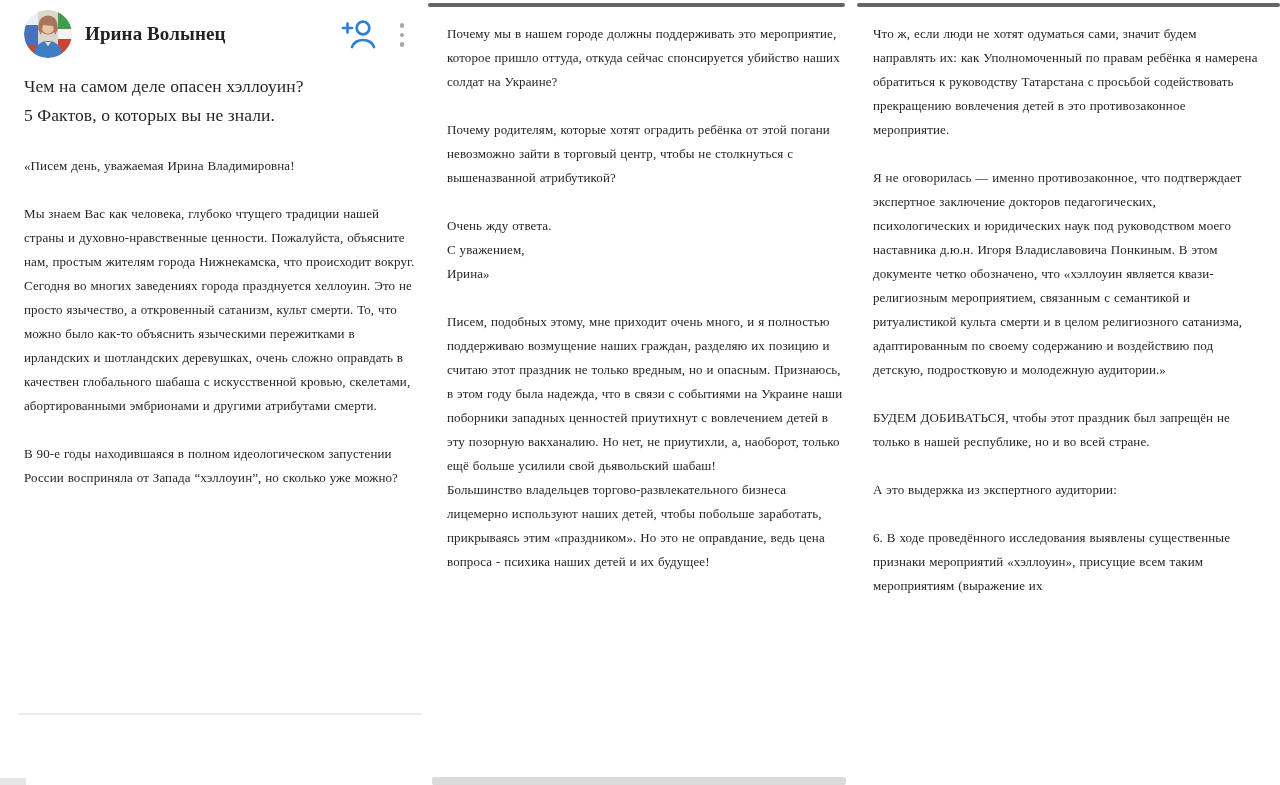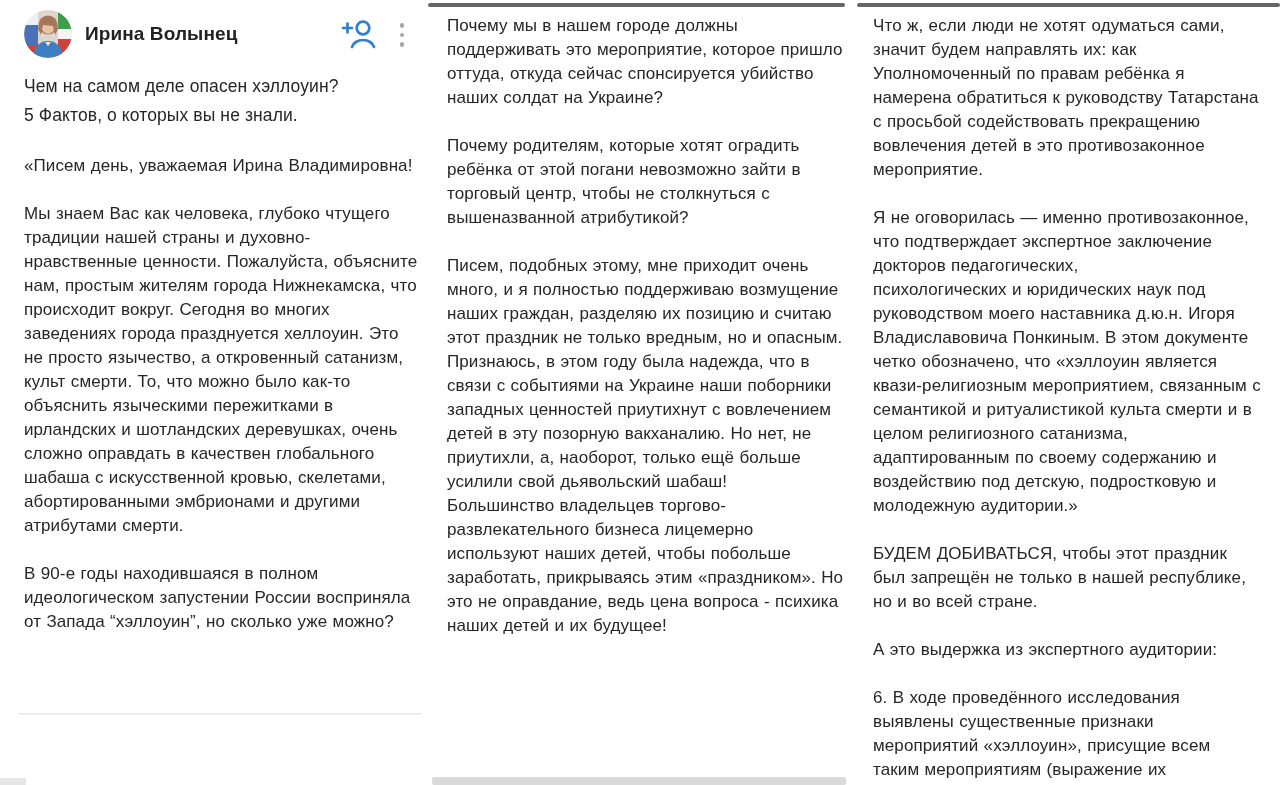--- a/index.html
+++ b/index.html
@@ -3,21 +3,21 @@
 <meta charset="utf-8">
 <style>
   * { margin: 0; padding: 0; box-sizing: border-box; }
   html, body { background: #ffffff; }
   #page {
     position: relative;
     width: 1280px;
     height: 785px;
     background: #ffffff;
     overflow: hidden;
-    font-family: Liberation Sans, sans-serif;
+    font-family: Liberation Serif, serif;
     color: #262626;
   }
   .col { position: absolute; top: 0; }
   #col1 { left: 24px;  width: 398px; }
   #col2 { left: 447px; width: 400px; top: 10px; }
   #col3 { left: 873px; width: 388px; top: 10px; }
 
   
   .post-header {
     position: relative;
@@ -53,23 +53,23 @@
   
   .post-title {
     margin-top: 14px;
     margin-bottom: 24px;
     font-size: 17.5px;
     line-height: 29px;
     white-space: pre-line;
     letter-spacing: 0.1px;
   }
   .para {
-    font-size: 17px;
+    font-size: 13px;
     line-height: 24px;
-    margin: 4px 0 24px 0;
+    margin: 12px 0 24px 0;
     white-space: pre-line;
     letter-spacing: 0.1px;
     word-spacing: 0.5px;
   }
 
   
   .divider {
     position: absolute;
     left: 18px; top: 713px;
     width: 404px; height: 2px;
@@ -145,20 +145,23 @@
         <p class="para">«Писем день, уважаемая Ирина Владимировна!</p>
         <p class="para">Мы знаем Вас как человека, глубоко чтущего традиции нашей страны и духовно-нравственные ценности. Пожалуйста, объясните нам, простым жителям города Нижнекамска, что происходит вокруг. Сегодня во многих заведениях города празднуется хеллоуин. Это не просто язычество, а откровенный сатанизм, культ смерти. То, что можно было как-то объяснить языческими пережитками в ирландских и шотландских деревушках, очень сложно оправдать в качествен глобального шабаша с искусственной кровью, скелетами, абортированными эмбрионами и другими атрибутами смерти.</p>
         <p class="para">В 90-е годы находившаяся в полном идеологическом запустении России восприняла от Запада “хэллоуин”, но сколько уже можно?</p>
       </div>
   </div>
 
   <div class="col" id="col2">
     <div>
         <p class="para">Почему мы в нашем городе должны поддерживать это мероприятие, которое пришло оттуда, откуда сейчас спонсируется убийство наших солдат на Украине?</p>
         <p class="para">Почему родителям, которые хотят оградить ребёнка от этой погани невозможно зайти в торговый центр, чтобы не столкнуться с вышеназванной атрибутикой?</p>
+        <p class="para">Очень жду ответа.
+С уважением,
+Ирина»</p>
         <p class="para">Писем, подобных этому, мне приходит очень много, и я полностью поддерживаю возмущение наших граждан, разделяю их позицию и считаю этот праздник не только вредным, но и опасным. Признаюсь, в этом году была надежда, что в связи с событиями на Украине наши поборники западных ценностей приутихнут с вовлечением детей в эту позорную вакханалию. Но нет, не приутихли, а, наоборот, только ещё больше усилили свой дьявольский шабаш!
 Большинство владельцев торгово-развлекательного бизнеса лицемерно используют наших детей, чтобы побольше заработать, прикрываясь этим «праздником». Но это не оправдание, ведь цена вопроса - психика наших детей и их будущее!</p>
       </div>
   </div>
 
   <div class="col" id="col3">
     <div>
         <p class="para">Что ж, если люди не хотят одуматься сами, значит будем направлять их: как Уполномоченный по правам ребёнка я намерена обратиться к руководству Татарстана с просьбой содействовать прекращению вовлечения детей в это противозаконное мероприятие.</p>
         <p class="para">Я не оговорилась — именно противозаконное, что подтверждает экспертное заключение докторов педагогических,
 психологических и юридических наук под руководством моего наставника д.ю.н. Игоря Владиславовича Понкиным. В этом документе четко обозначено, что «хэллоуин является квази-религиозным мероприятием, связанным с семантикой и ритуалистикой культа смерти и в целом религиозного сатанизма, адаптированным по своему содержанию и воздействию под детскую, подростковую и молодежную аудитории.»</p>

